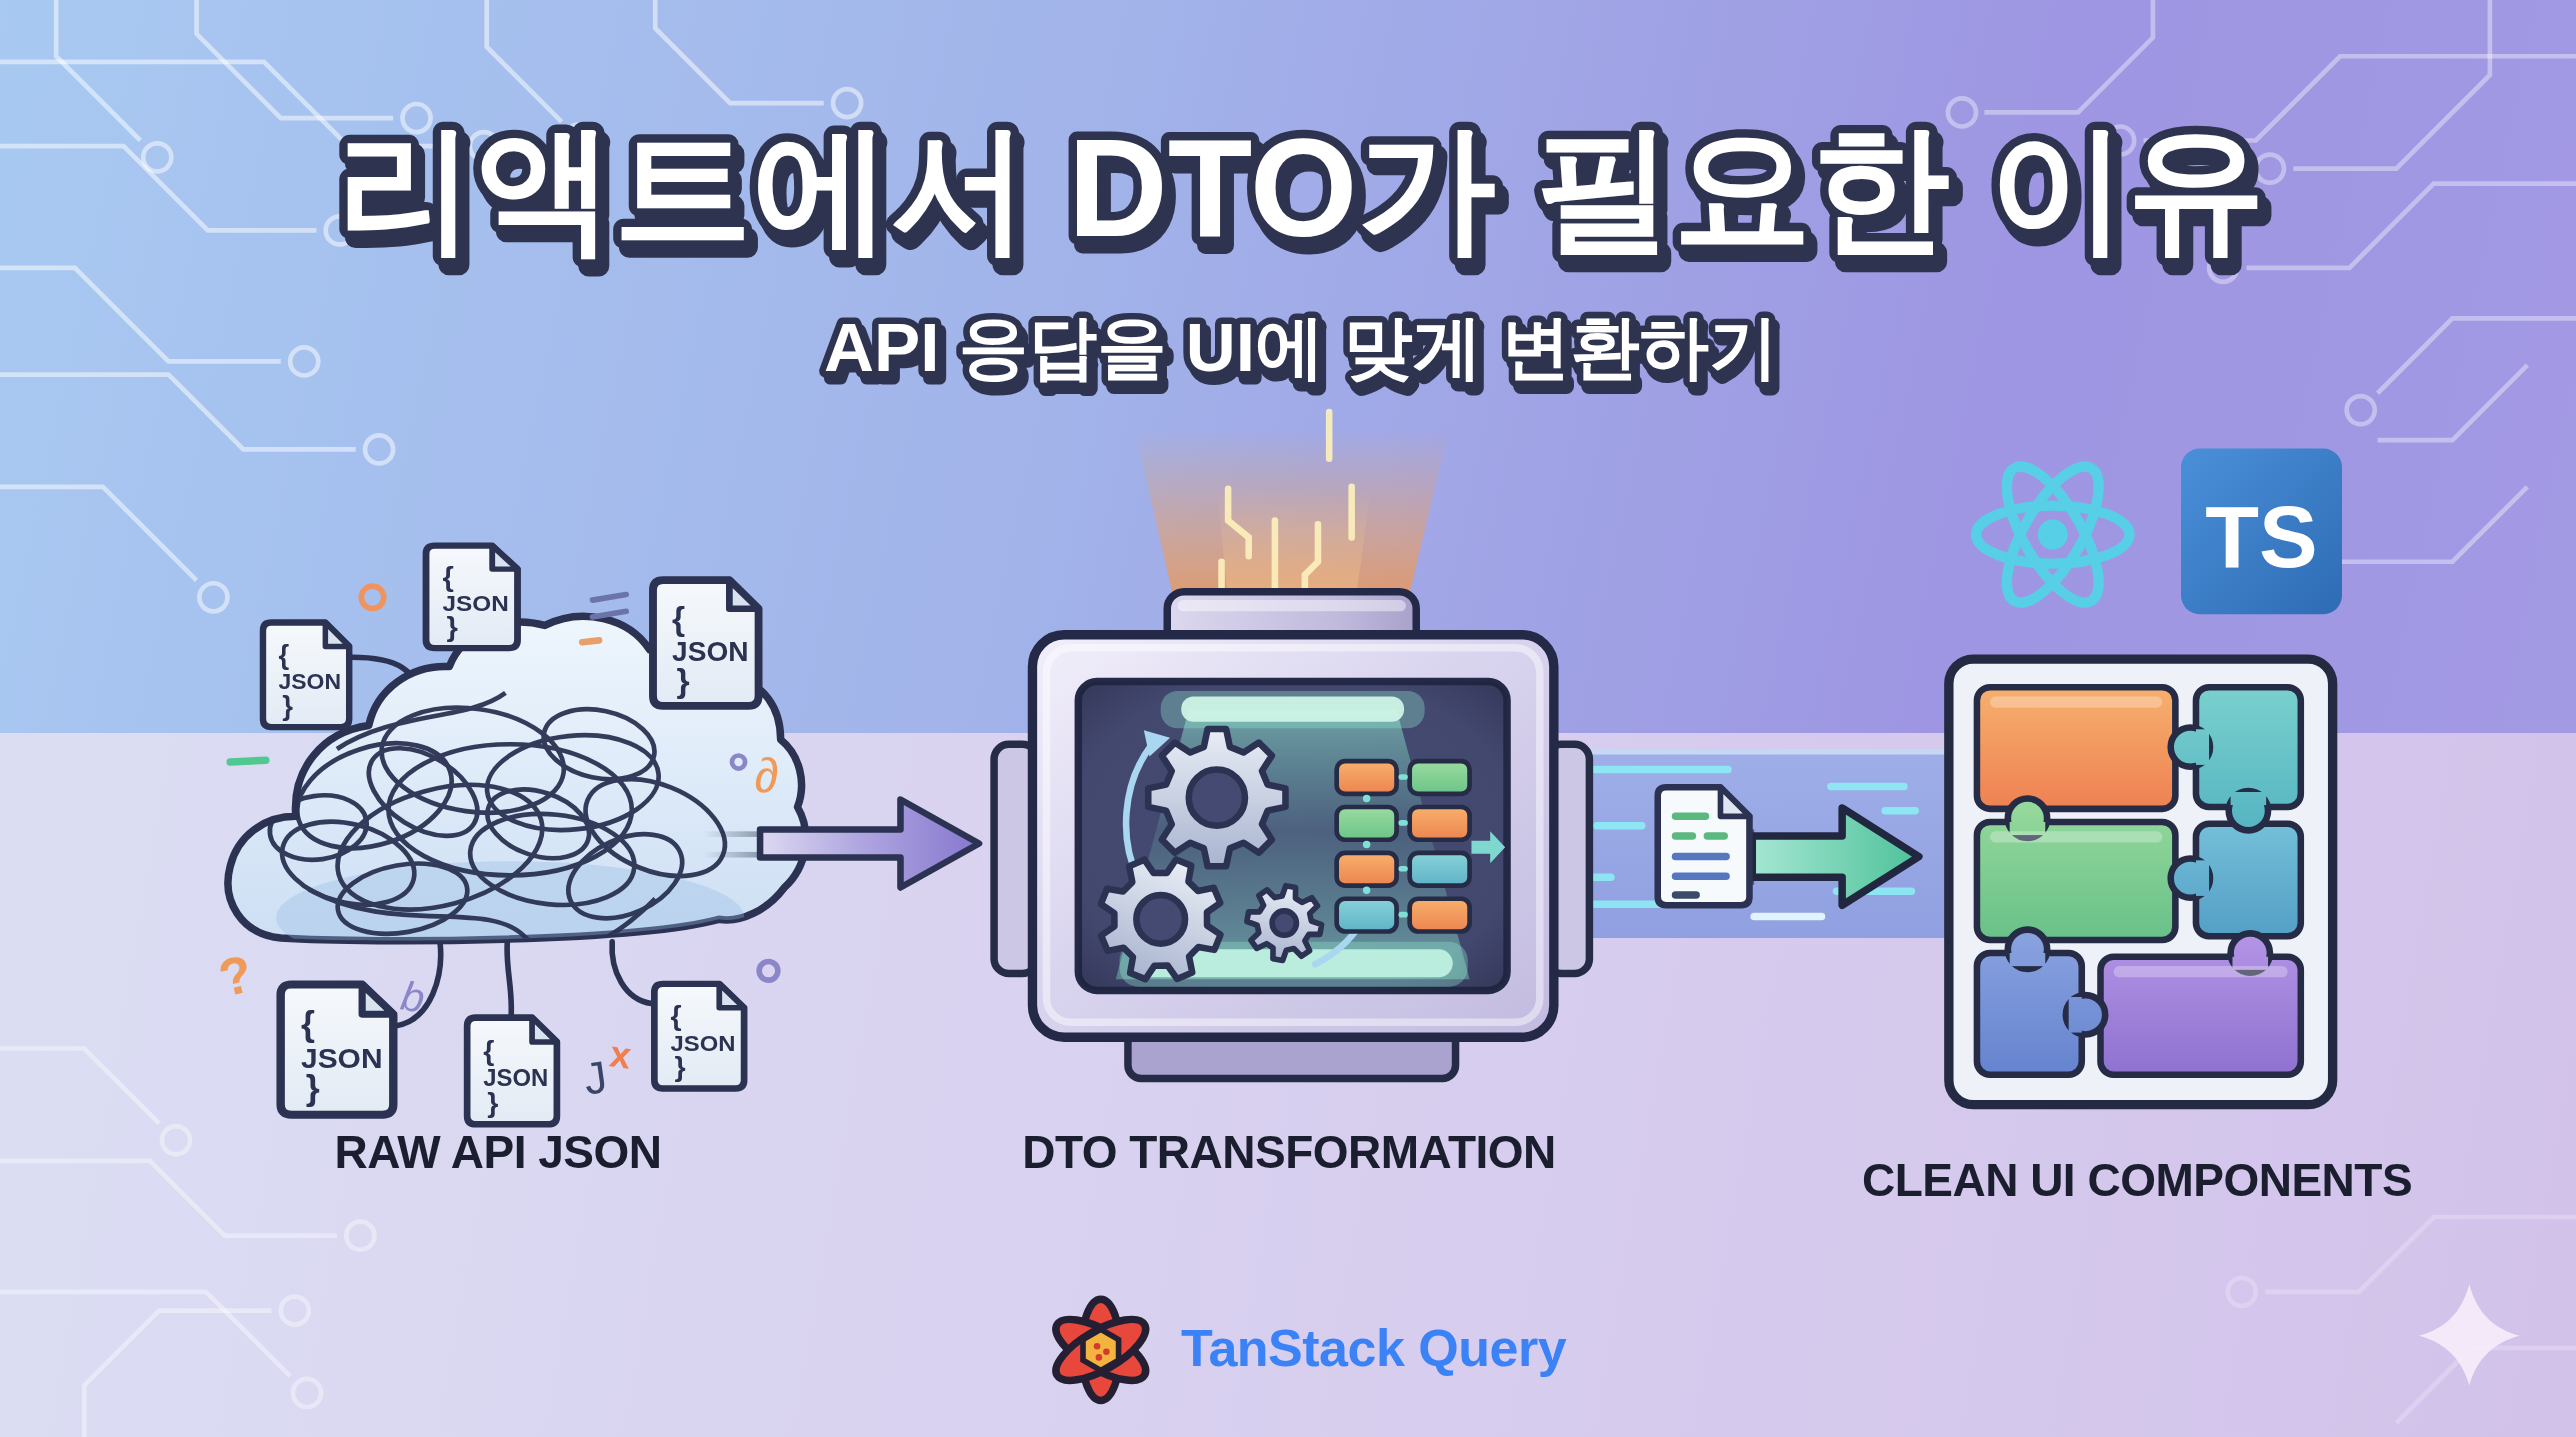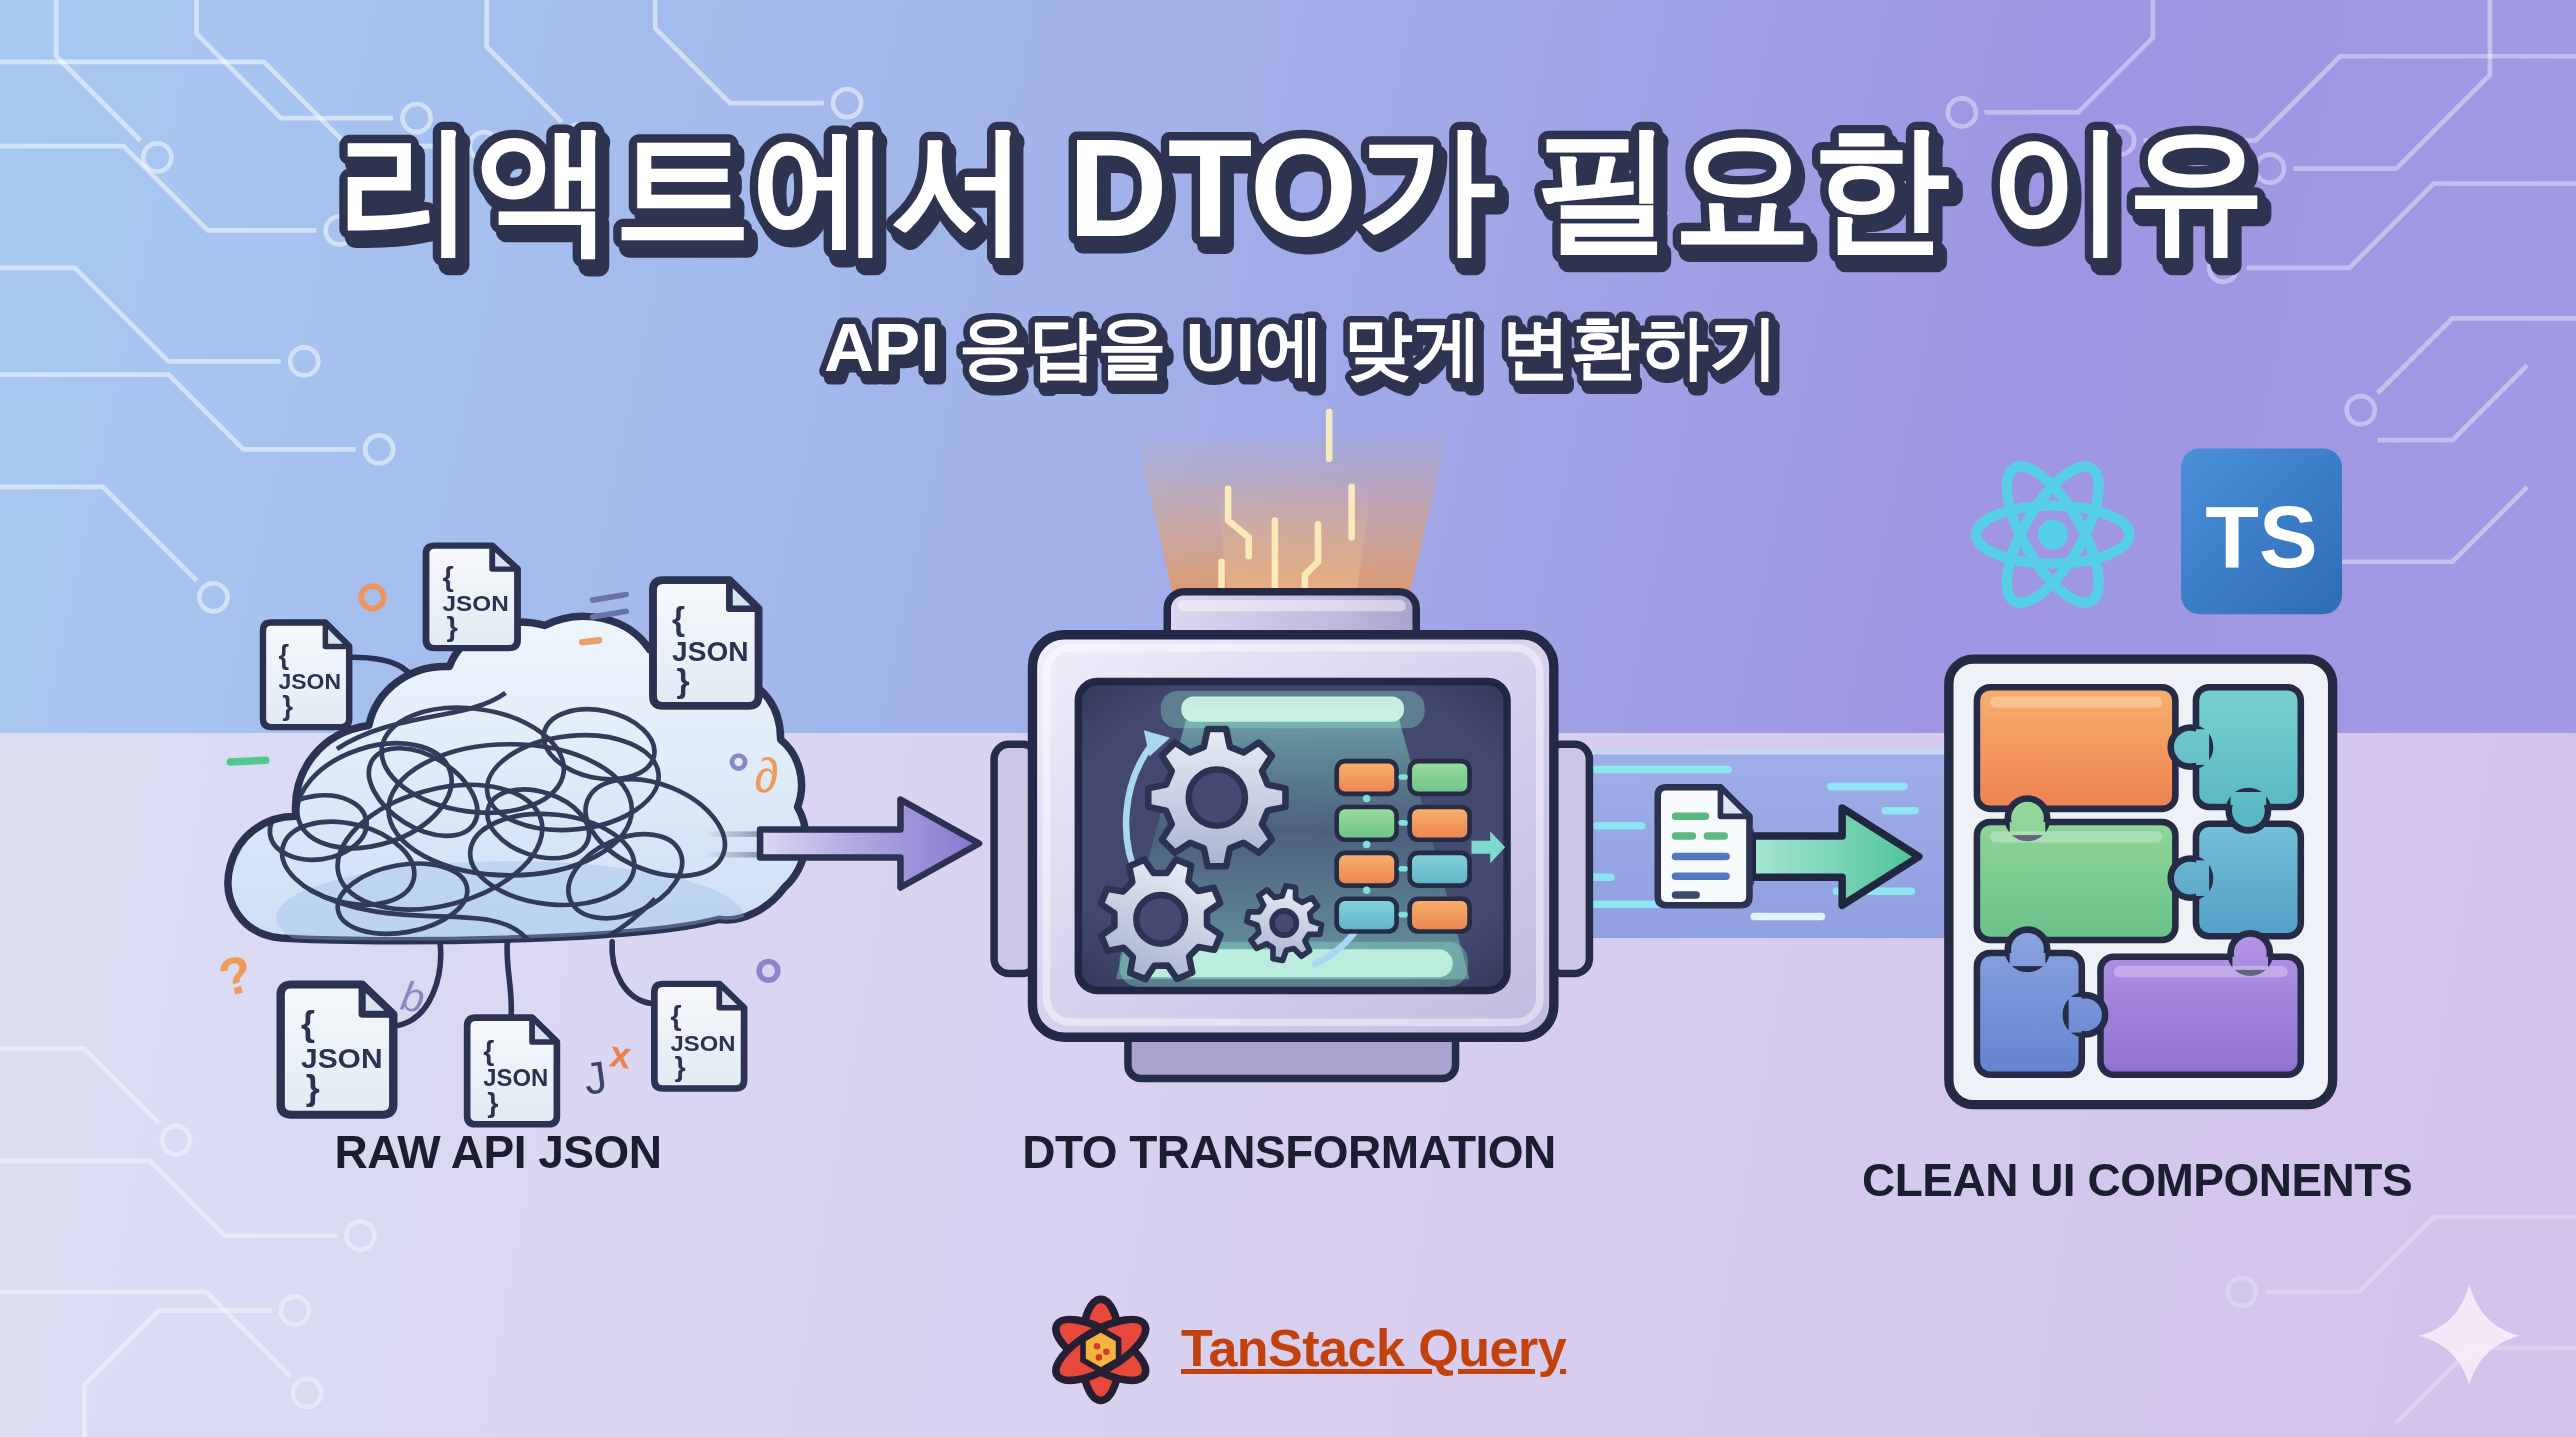--- a/index.html
+++ b/index.html
@@ -10,21 +10,21 @@
        background:linear-gradient(100deg,#dbdef3 0%,#d9d2f0 40%,#d2c2ea 100%);}
   #scene{position:absolute;left:0;top:0;}
   .stage-label{position:absolute;width:562px;text-align:center;color:#1a1e2e;
        font-weight:bold;letter-spacing:-0.5px;line-height:1.12;}
   .stage-line1{font-size:46px;}
   .stage-line2{font-size:42px;margin-top:20.6px;}
   #label-raw{left:217px;top:1127px;}
   #label-transform{left:1008px;top:1127px;}
   #label-clean{left:1856px;top:1127px;margin-top:28px;}
   #footer-brand{position:absolute;left:1181px;top:1318px;font-size:52px;
-       font-weight:bold;color:#c2410c;letter-spacing:-0.5px;text-decoration:underline;}
+       font-weight:bold;color:#3b82f6;letter-spacing:-0.5px;}
   text{font-family:"Liberation Sans",sans-serif;}
 </style>
 </head>
 <body>
 
 <div id="bg-bottom"></div>
 
 <svg id="scene" width="2576" height="1438" viewBox="0 0 2752 1536">
   <defs>
     <linearGradient id="cloudGrad" x1="0" y1="0" x2="0" y2="1">

